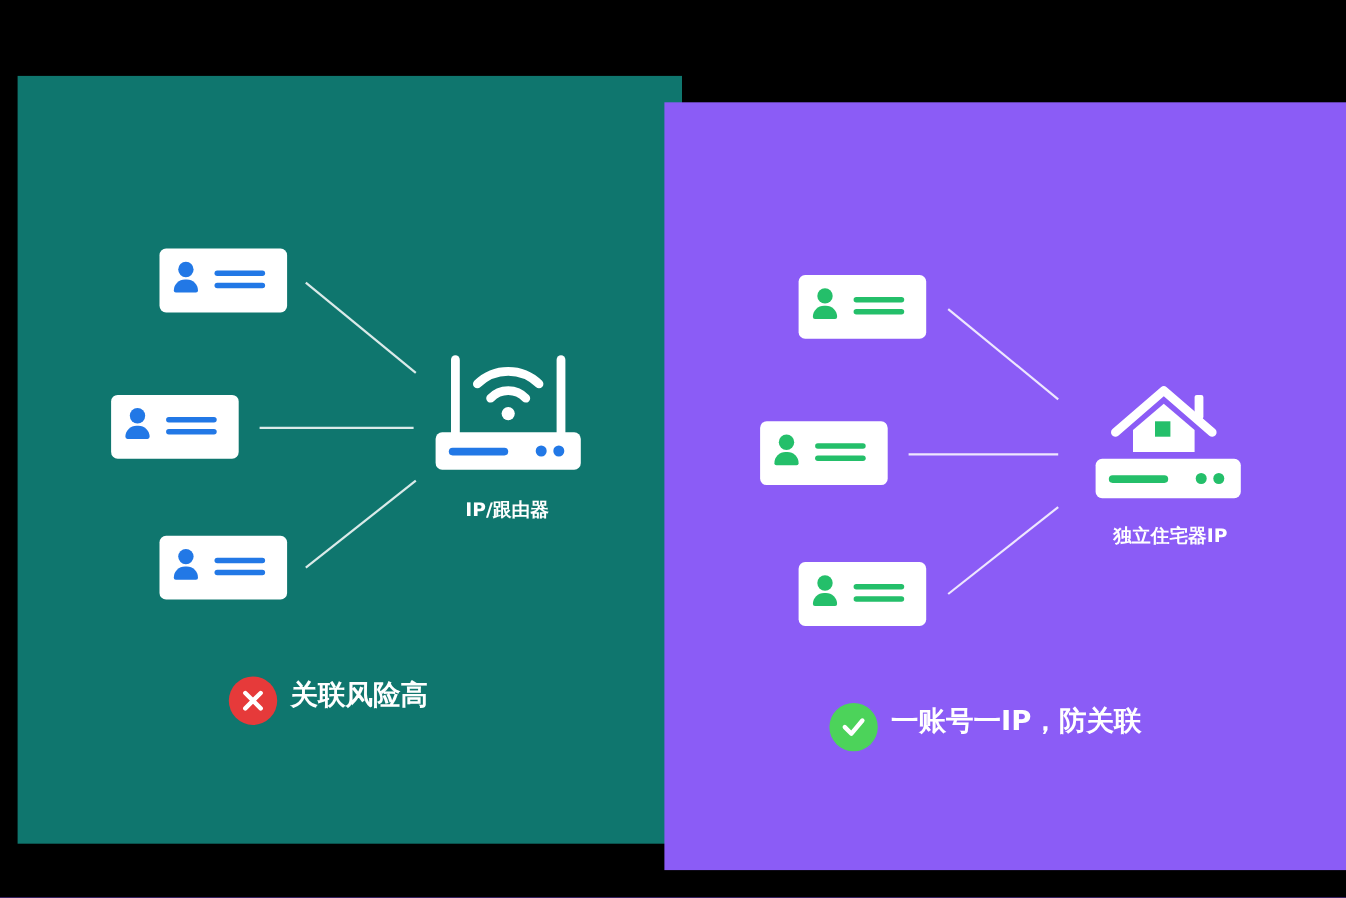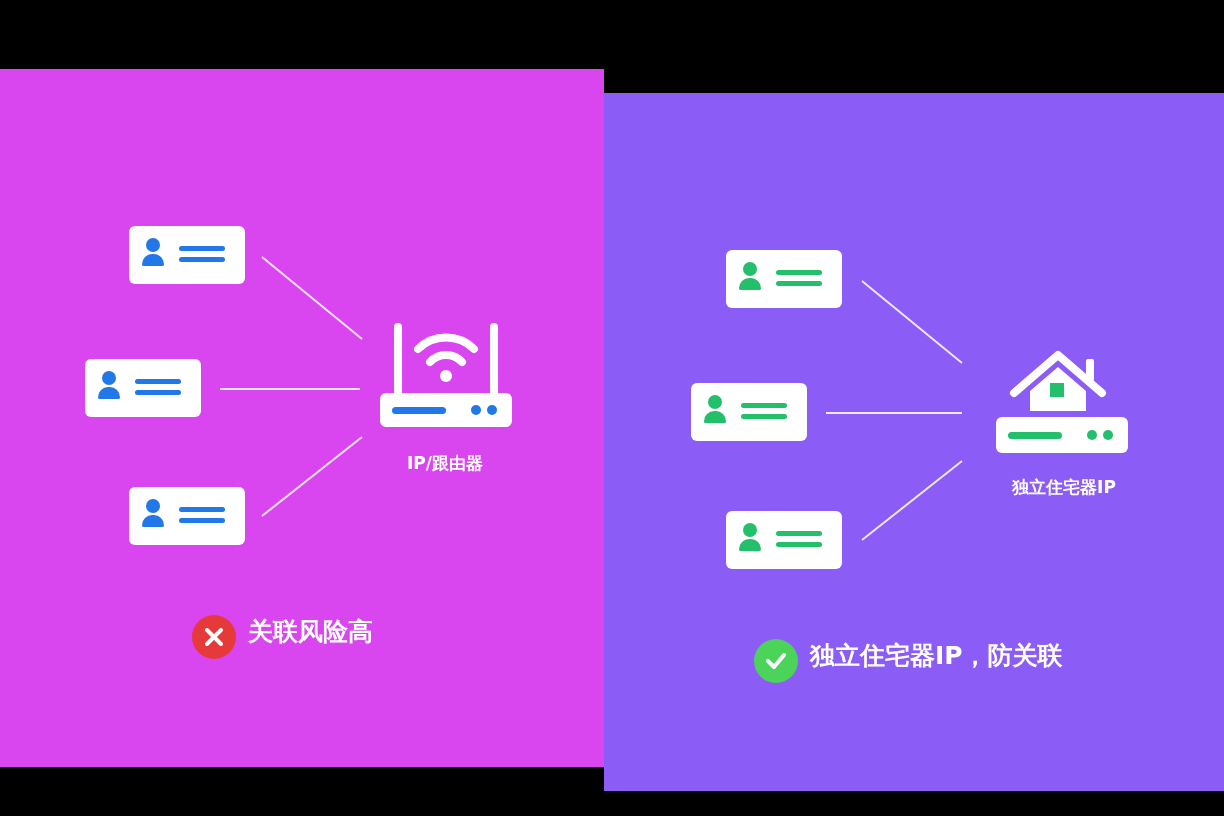--- a/index.html
+++ b/index.html
@@ -1,18 +1,18 @@
 <!DOCTYPE html>
 <html><head>
 <meta charset="utf-8">
 <style>
   html, body { margin:0; padding:0; }
   body { width:1224px; height:816px; background:#000; position:relative; overflow:hidden; font-family:"DejaVu Sans", sans-serif; }
   .panel { position:absolute; top:69px; height:698px; }
-  .left { left:0; width:604px; background:#d946ef; }
+  .left { left:16px; width:604px; background:#0f766e; }
   .right { left:604px; width:716px; background:#8b5cf6;margin-top:24px; }
   .card { position:absolute; width:116px; height:58px; background:#fff; border-radius:6px; }
   .card .head { position:absolute; left:17px; top:12px; width:14px; height:14px; border-radius:50%; }
   .card .body { position:absolute; left:13px; top:28px; width:22px; height:12px; border-radius:11px 11px 2px 2px; }
   .card .line { position:absolute; left:50px; width:46px; height:5px; border-radius:3px; }
   .left .card .head, .left .card .body, .left .card .line { background:#2278e6; }
   .right .card .head, .right .card .body, .right .card .line { background:#24bf6a; }
   svg.conn { position:absolute; left:0; top:0; }
   .hub-label { position:absolute; color:#fff; font-weight:bold; font-size:17px; text-align:center; }
   .status { position:absolute; display:flex; align-items:flex-start; color:#fff; font-weight:bold; font-size:25px; }
@@ -101,15 +101,15 @@
     <circle cx="98" cy="90" r="5" fill="#24bf6a"></circle>
     <circle cx="114" cy="90" r="5" fill="#24bf6a"></circle>
   </svg>
   <div class="hub-label" style="left:380px;top:383px;width:160px;">独立住宅器IP</div>
   <div class="status" style="left:150px;top:546px;">
     <div class="badge" style="background:#4cd35a;">
       <svg width="24" height="24" viewBox="0 0 24 24">
           <path d="M4 12 L10 18 L20 6" stroke="#fff" stroke-width="4" fill="none" stroke-linecap="round" stroke-linejoin="round"></path>
         </svg>
     </div>
-    <span>独立住宅器IP，防关联</span>
+    <span>一账号一IP，防关联</span>
   </div>
 </div>
 
 </body></html>

